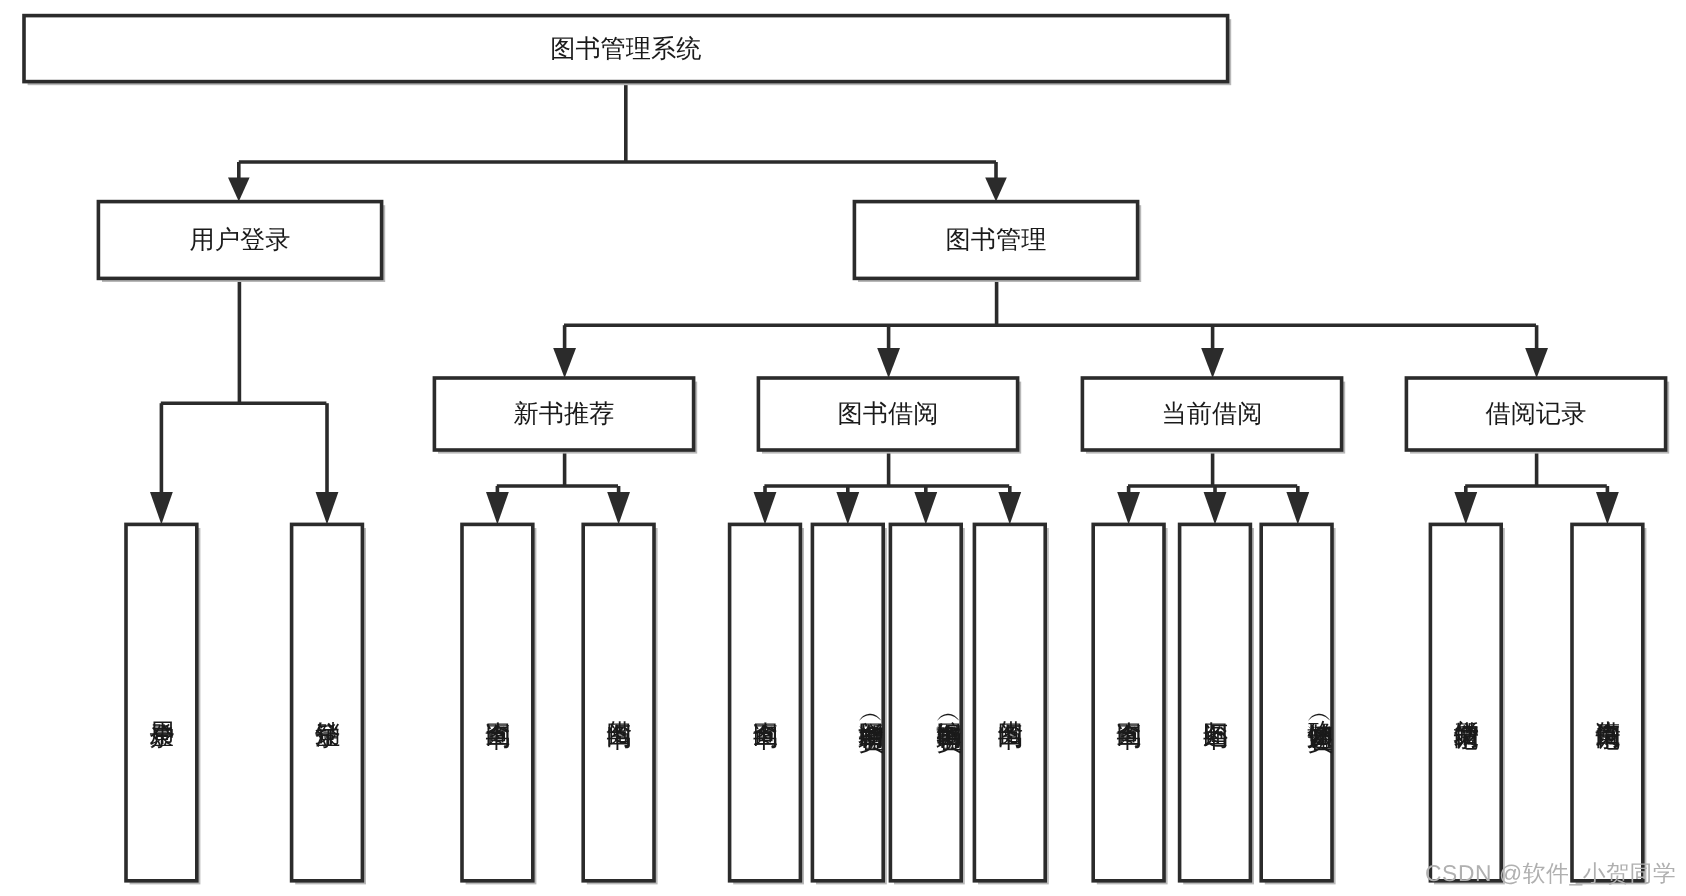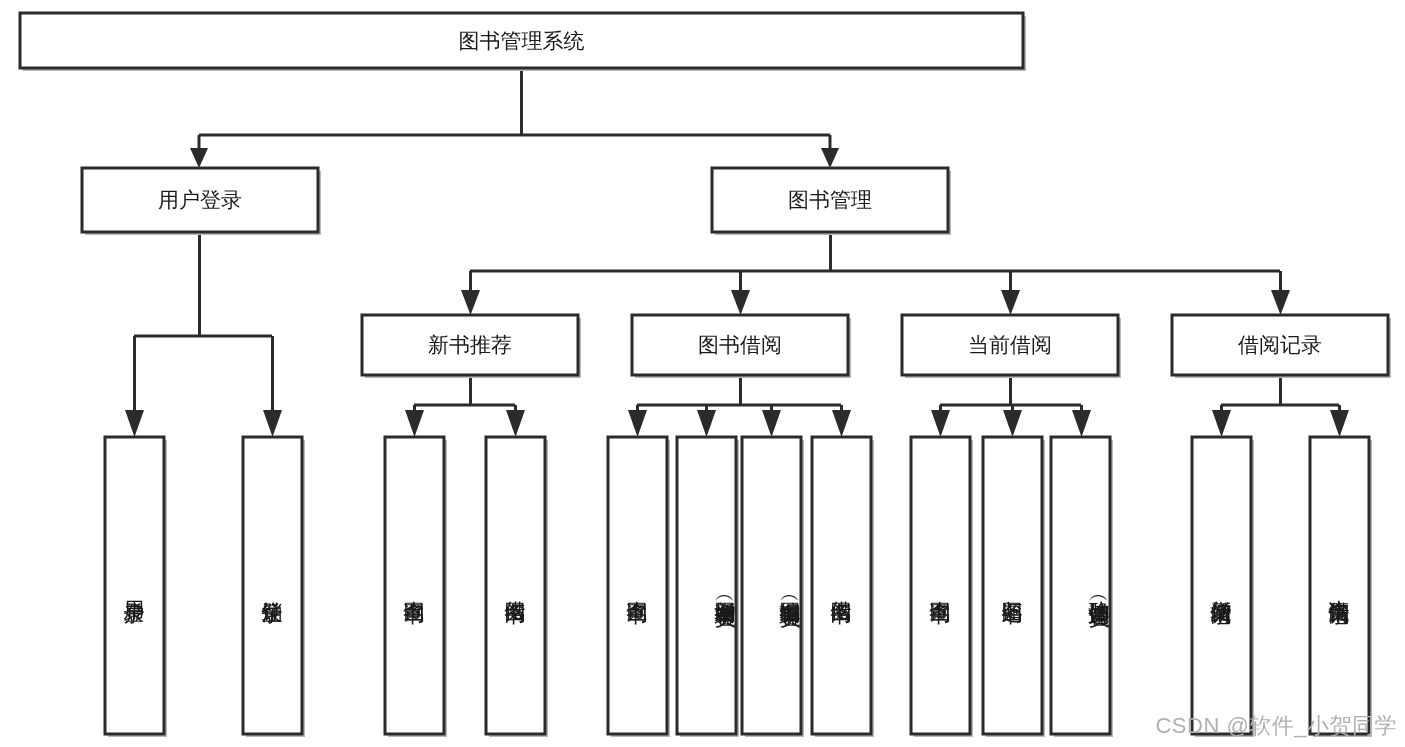--- a/index.html
+++ b/index.html
@@ -63,21 +63,21 @@
     line-height: 1;
     white-space: nowrap;
     pointer-events: none;
     text-align: left;
   }
   .watermark {
     position: absolute;
     right: 8px;
     bottom: 6px;
     font-family: "Liberation Sans", sans-serif;
-    font-size: 22px;
+    font-size: 19px;
     color: #b0b0b0;
     letter-spacing: 0.5px;
     white-space: nowrap;
   }
 </style>
 </head>
 <body>
 
 <div id="diagram-root">
 

